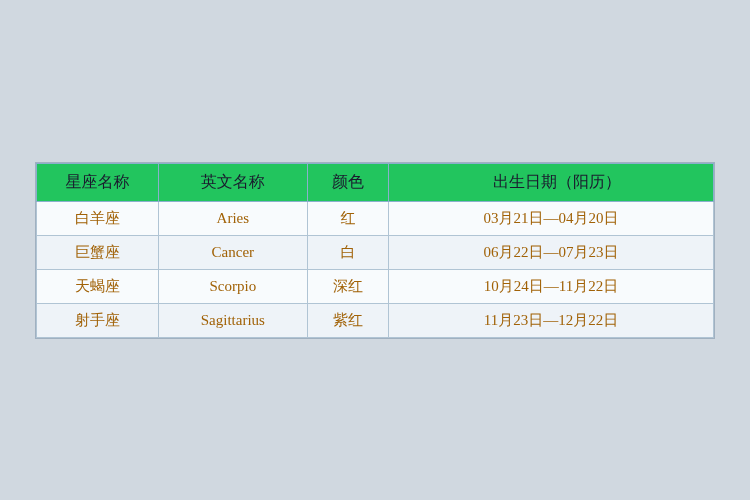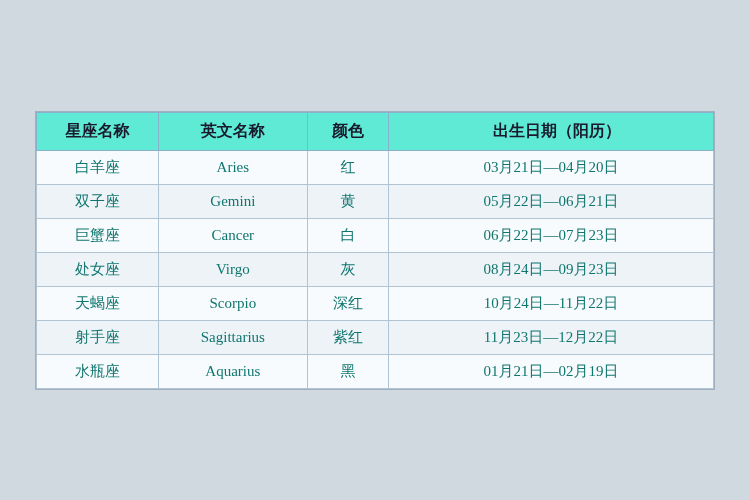--- a/index.html
+++ b/index.html
@@ -23,35 +23,35 @@
       border: 1px solid #a0b0c0;
       width: 680px;
     }
 
     table {
       width: 100%;
       border-collapse: collapse;
     }
 
     thead tr th {
-      background-color: #5eead4;
+      background-color: #22c55e;
       border: 1px solid #8ab0cc;
       padding: 8px 10px;
       text-align: center;
       font-size: 16px;
-      font-weight: bold;
+      font-weight: normal;
       color: #1a1a2e;
     }
 
     tbody tr td {
       border: 1px solid #b0c4d4;
       padding: 7px 10px;
       text-align: center;
       font-size: 15px;
-      color: #0f766e;
+      color: #a16207;
       background-color: #f8fbfd;
     }
 
     tbody tr:nth-child(even) td {
       background-color: #eef3f8;
     }
 
     .col-name { width: 18%; }
     .col-en   { width: 22%; }
     .col-color{ width: 12%; }
@@ -71,50 +71,32 @@
       </tr>
     </thead>
     <tbody id="table-body">
     <tr>
           <td>白羊座</td>
           <td>Aries</td>
           <td>红</td>
           <td>03月21日—04月20日</td>
         </tr>
         <tr>
-          <td>双子座</td>
-          <td>Gemini</td>
-          <td>黄</td>
-          <td>05月22日—06月21日</td>
-        </tr>
-        <tr>
           <td>巨蟹座</td>
           <td>Cancer</td>
           <td>白</td>
           <td>06月22日—07月23日</td>
-        </tr>
-        <tr>
-          <td>处女座</td>
-          <td>Virgo</td>
-          <td>灰</td>
-          <td>08月24日—09月23日</td>
         </tr>
         <tr>
           <td>天蝎座</td>
           <td>Scorpio</td>
           <td>深红</td>
           <td>10月24日—11月22日</td>
         </tr>
         <tr>
           <td>射手座</td>
           <td>Sagittarius</td>
           <td>紫红</td>
           <td>11月23日—12月22日</td>
         </tr>
-        <tr>
-          <td>水瓶座</td>
-          <td>Aquarius</td>
-          <td>黑</td>
-          <td>01月21日—02月19日</td>
-        </tr>
       </tbody>
   </table>
 </div>
 
 </body></html>

